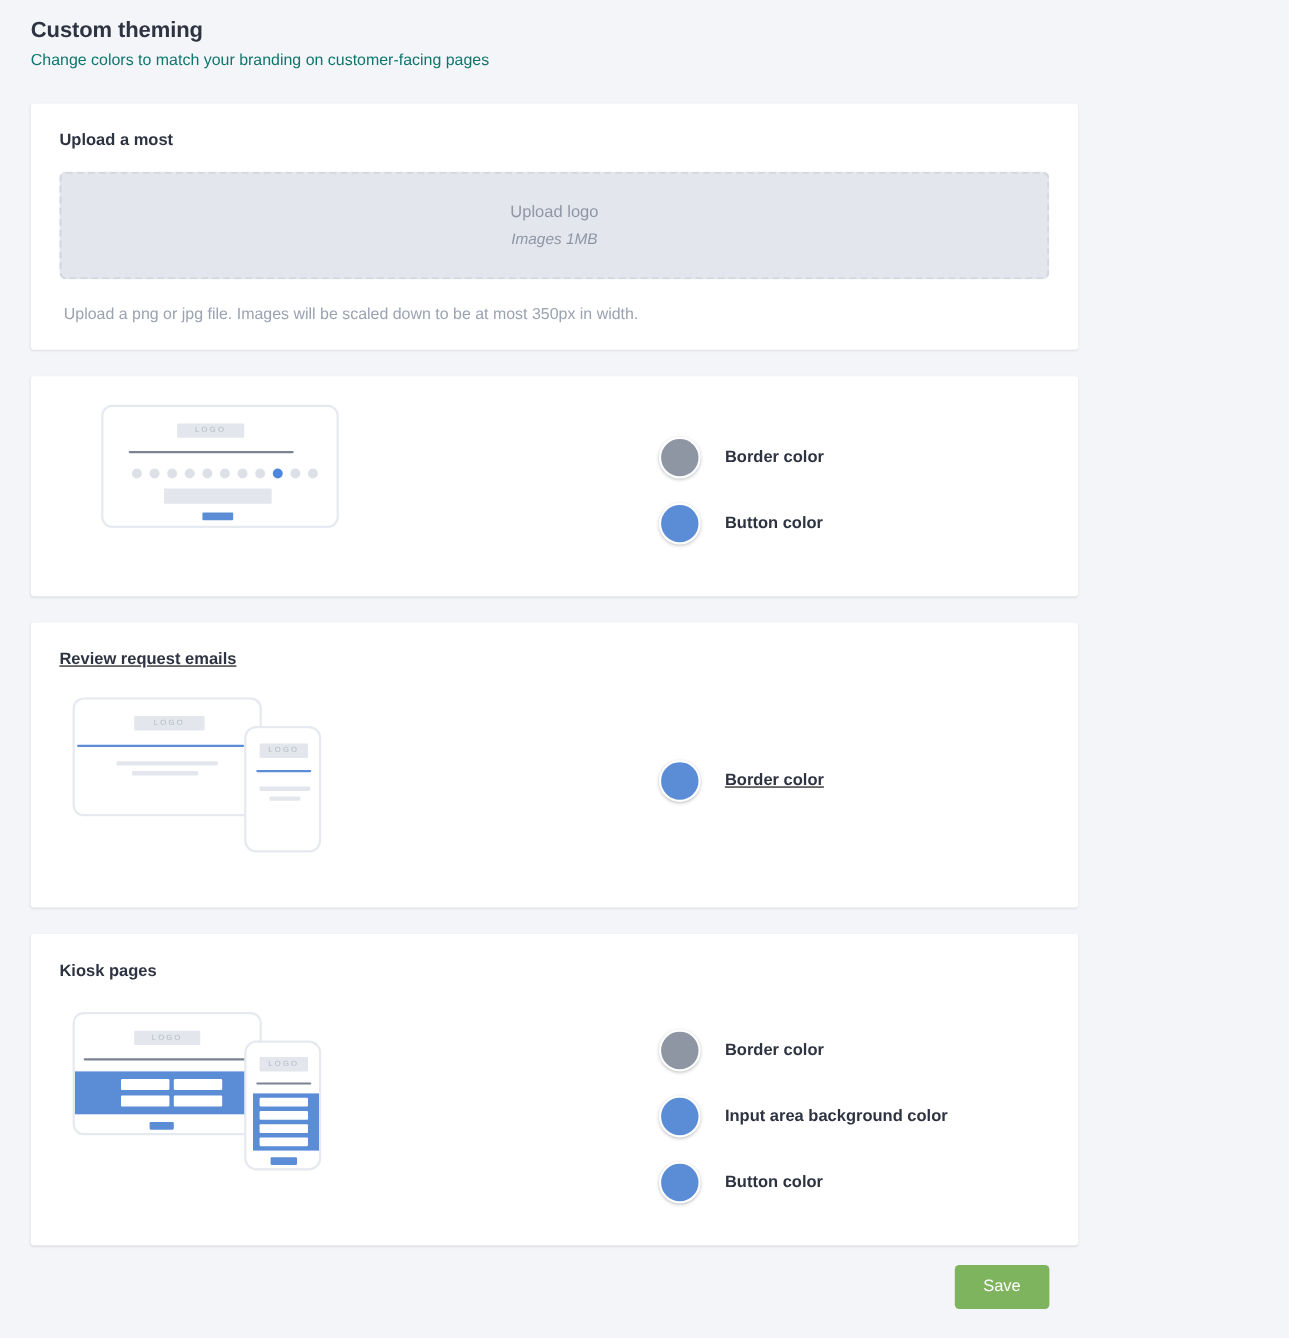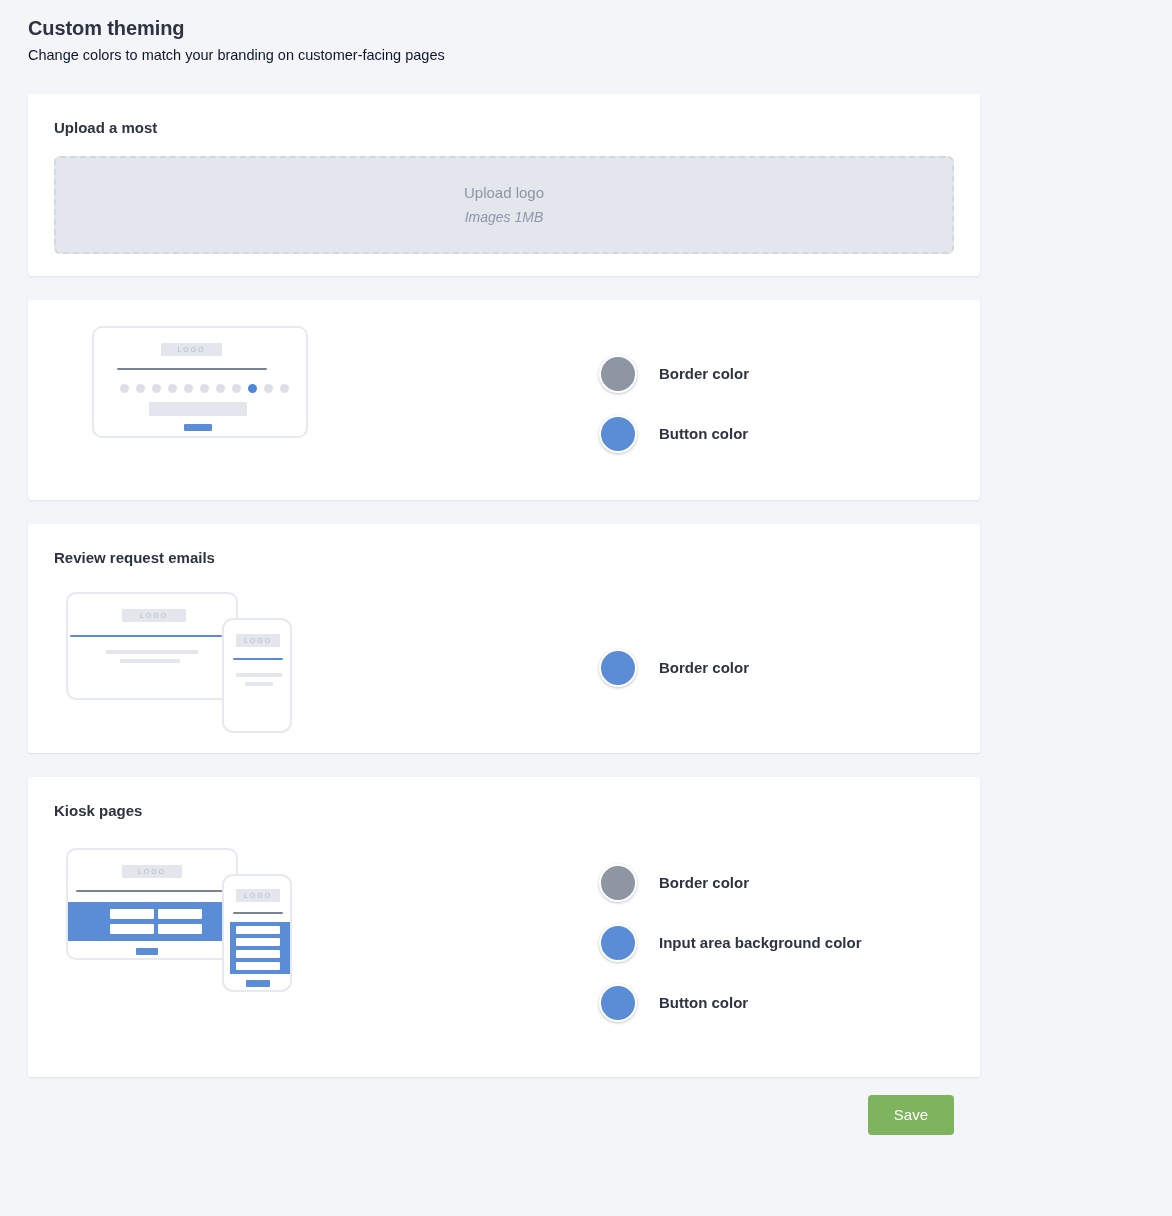--- a/index.html
+++ b/index.html
@@ -12,21 +12,21 @@
   }
   .page { width: 1008px; height: 1216px; position: relative; overflow: hidden; }
 
   
   .page-header { padding: 14px 0 0 28px; }
   .page-title {
     font-size: 20px; font-weight: bold; color: #2e3341;
     letter-spacing: -0.1px; line-height: 28px; margin: 0;
   }
   .page-subtitle {
-    font-size: 14.5px; color: #0f172a; line-height: 22px; margin: 2px 0 0 0;
+    font-size: 14.5px; color: #0f766e; line-height: 22px; margin: 2px 0 0 0;
     font-weight: normal;
   }
 
   
   .card {
     background: #ffffff;
     margin: 0 28px;
     border-radius: 3px;
     box-shadow: 0 1px 2px rgba(40,45,60,0.10);
     position: relative;
@@ -128,20 +128,21 @@
     <p class="page-subtitle">Change colors to match your branding on customer-facing pages</p>
   </div>
 
   <div class="card" id="card-upload" style="margin-top:28px;">
     <div class="card-inner">
       <h2 class="section-title">Upload a most</h2>
       <div class="dropzone">
         <div class="dropzone-main">Upload logo</div>
         <div class="dropzone-sub">Images 1MB</div>
       </div>
+      <div class="upload-hint">Upload a png or jpg file. Images will be scaled down to be at most 350px in width.</div>
     </div>
   </div>
 
   <div class="card" id="card-feedback">
     <div class="card-inner">
       <div class="section-body">
 
         <div class="preview-col">
           <div class="mock" style="height:150px;">
 
@@ -176,21 +177,21 @@
             <span class="swatch" style="background:#5a8dd6;"></span>
             <span class="swatch-label">Button color</span>
           </div>
         </div>
 
       </div>
     </div>
   </div>
 
   <div class="card" id="card-email">
-    <div class="card-inner" style="padding-bottom:18px;">
+    <div class="card-inner" style="padding-bottom:48px;text-decoration:underline;">
       <h2 class="section-title">Review request emails</h2>
       <div class="section-body">
 
         <div class="preview-col">
           <div class="mock" style="height:145px;">
 
             <div class="mock-desktop" style="left:12px; top:2px; width:172px; height:108px;">
               <div class="logo-chip" style="position:absolute; left:54px; top:15px; width:64px; height:13px;">LOGO</div>
               <div class="rule-blue" style="position:absolute; left:2px; top:41px; width:152px;"></div>
               <div class="bar-gray" style="position:absolute; left:38px; top:56px; width:92px; height:4px;"></div>
@@ -211,21 +212,21 @@
             <span class="swatch" style="background:#5a8dd6;"></span>
             <span class="swatch-label">Border color</span>
           </div>
         </div>
 
       </div>
     </div>
   </div>
 
   <div class="card" id="card-kiosk">
-    <div class="card-inner" style="padding-bottom:44px;">
+    <div class="card-inner" style="padding-bottom:27px;">
       <h2 class="section-title">Kiosk pages</h2>
       <div class="section-body">
 
         <div class="preview-col">
           <div class="mock" style="height:185px;">
 
             <div class="mock-desktop" style="left:12px; top:2px; width:172px; height:112px;">
               <div class="logo-chip" style="position:absolute; left:54px; top:15px; width:60px; height:13px;">LOGO</div>
               <div class="rule" style="position:absolute; left:8px; top:40px; width:148px;"></div>
               <div class="panel-blue" style="position:absolute; left:0px; top:52px; width:172px; height:39px;">

